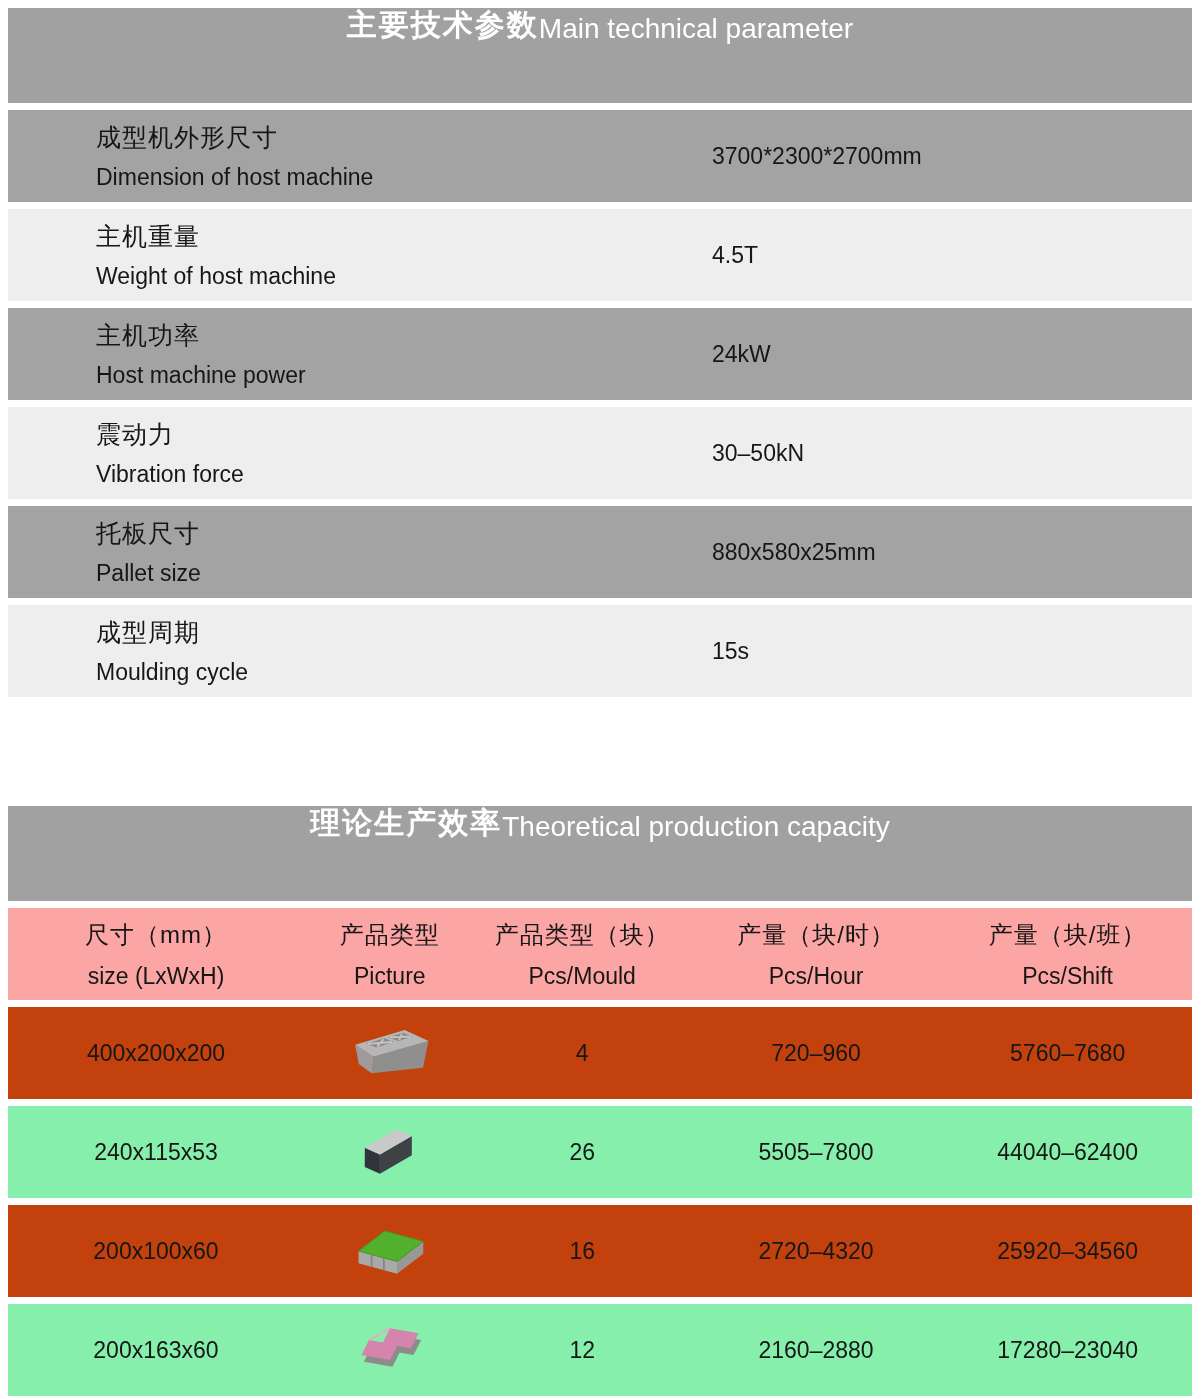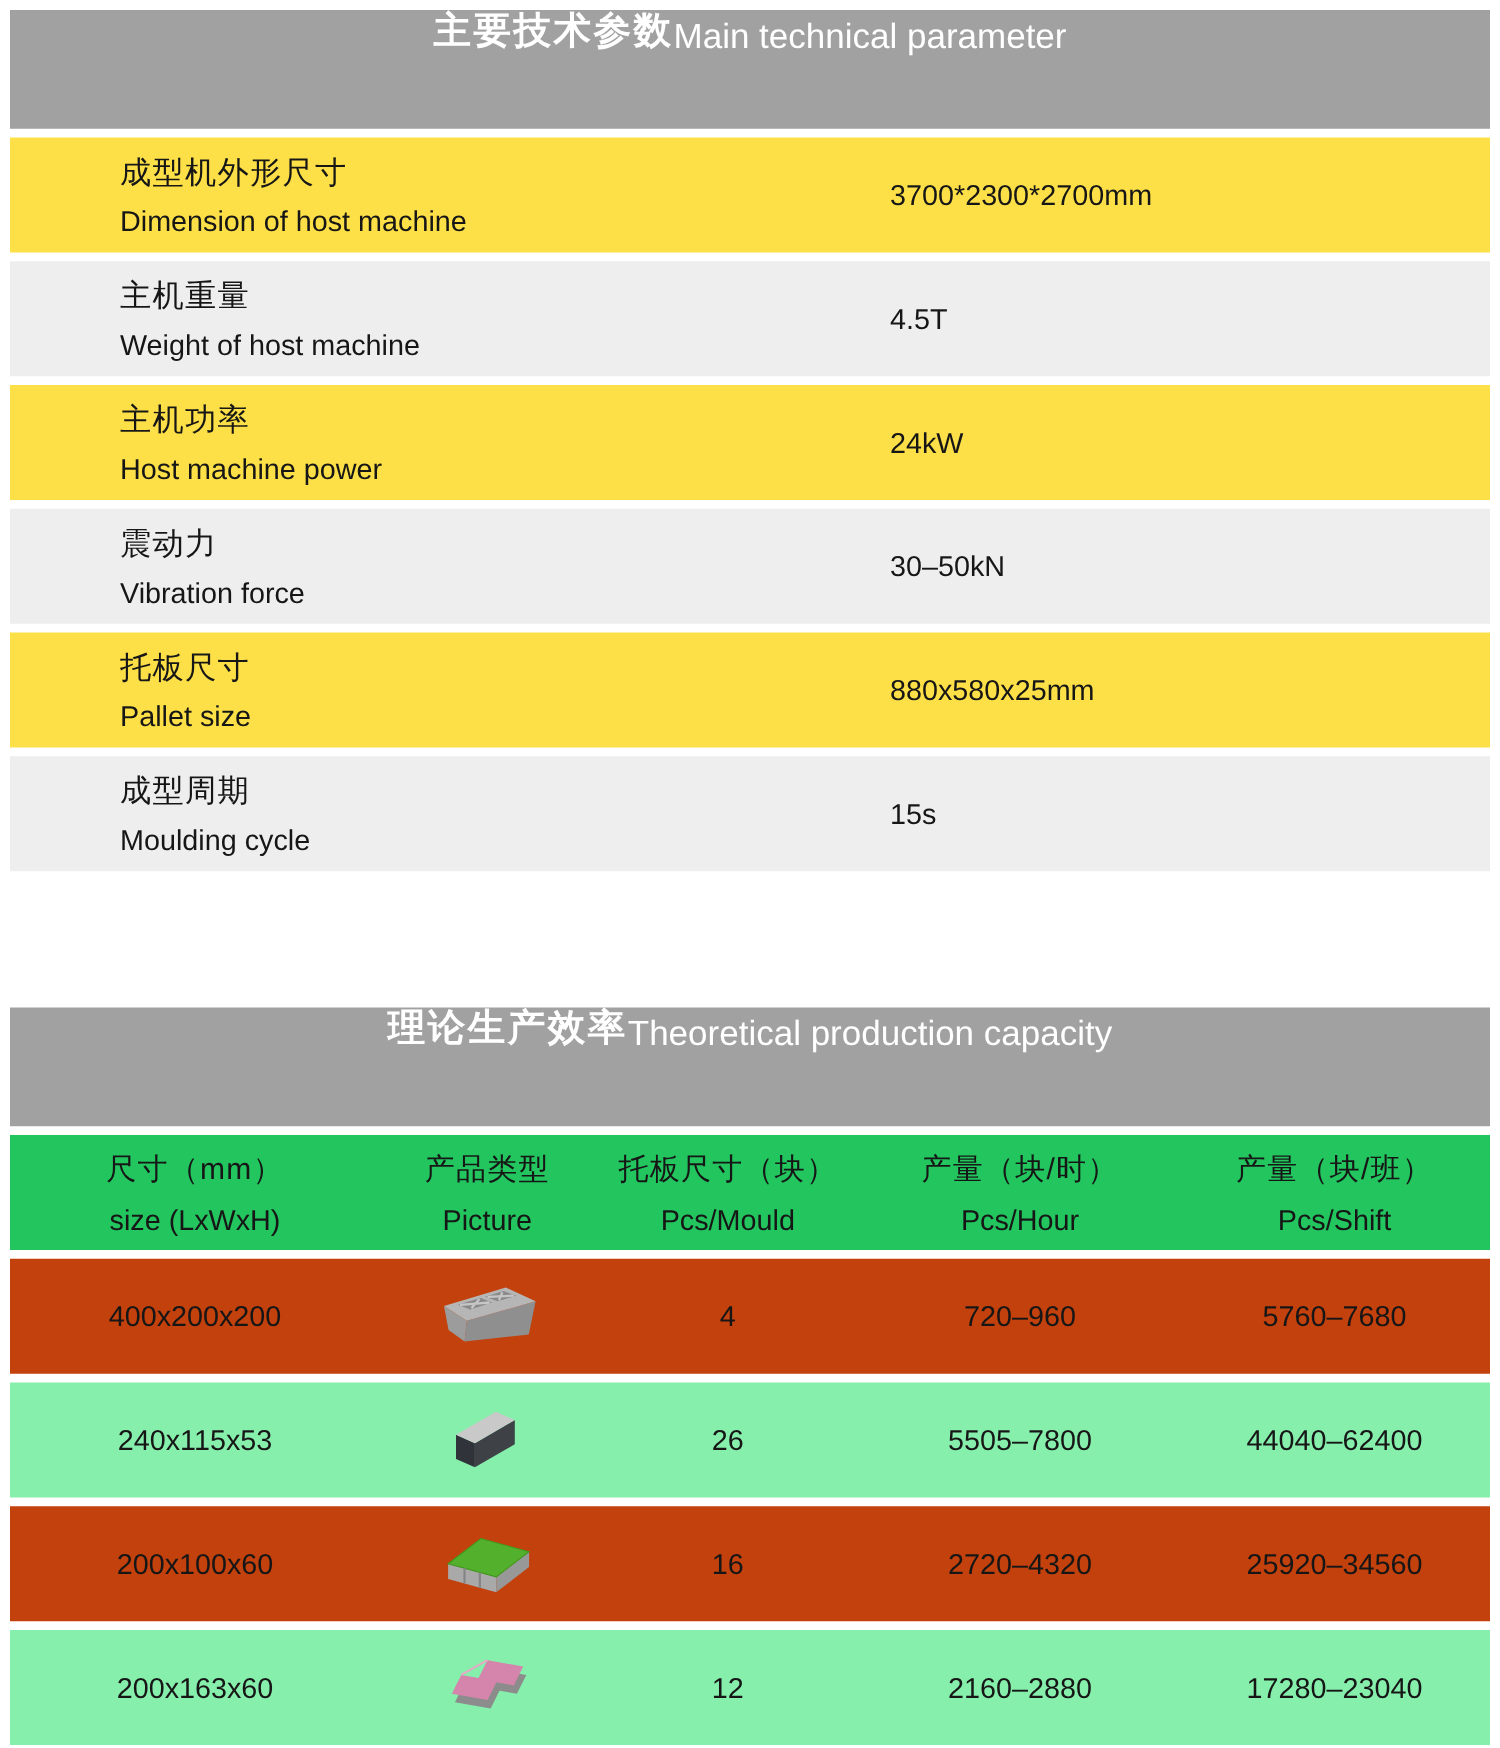--- a/index.html
+++ b/index.html
@@ -18,36 +18,36 @@
     margin-bottom:7px;
   }
   .band .band-cn{font-size:30px;font-weight:700;letter-spacing:2px;line-height:1.15;}
   .band .band-en{font-size:28px;font-weight:400;margin-top:6px;line-height:1.1;}
 
   
   .t1-row{
     height:92px;margin-bottom:7px;
     display:flex;align-items:center;
   }
-  .t1-row.dark{background:#fde047;}
+  .t1-row.dark{background:#a3a3a3;}
   .t1-row.light{background:#eeeeee;}
   .t1-label{flex:0 0 704px;padding-left:88px;box-sizing:border-box;}
   .t1-label .cn{font-size:25px;margin-bottom:10px;letter-spacing:1px;}
   .t1-label .en{font-size:23px;}
   .t1-value{font-size:23px;}
 
   
   .spacer{height:102px;}
 
   
   .t2-head,.t2-row{
     height:92px;margin-bottom:7px;
     display:flex;align-items:center;text-align:center;
   }
-  .t2-head{background:#22c55e;}
+  .t2-head{background:#fca5a5;}
   .t2-row.light{background:#c2410c;}
   .t2-row.mid{background:#86efac;}
   .col{box-sizing:border-box;}
   .c1{flex:0 0 25%;}
   .c2{flex:0 0 14.5%;}
   .c3{flex:0 0 18%;}
   .c4{flex:0 0 21.5%;}
   .c5{flex:0 0 21%;}
   .t2-head .cn{font-size:24px;margin-bottom:12px;letter-spacing:1px;}
   .t2-head .en{font-size:23px;}
@@ -126,21 +126,21 @@
     <div class="t2-head">
       <div class="col c1">
         <div class="cn">尺寸（mm）</div>
         <div class="en">size (LxWxH)</div>
       </div>
       <div class="col c2">
         <div class="cn">产品类型</div>
         <div class="en">Picture</div>
       </div>
       <div class="col c3">
-        <div class="cn">托板尺寸（块）</div>
+        <div class="cn">产品类型（块）</div>
         <div class="en">Pcs/Mould</div>
       </div>
       <div class="col c4">
         <div class="cn">产量（块/时）</div>
         <div class="en">Pcs/Hour</div>
       </div>
       <div class="col c5">
         <div class="cn">产量（块/班）</div>
         <div class="en">Pcs/Shift</div>
       </div>

